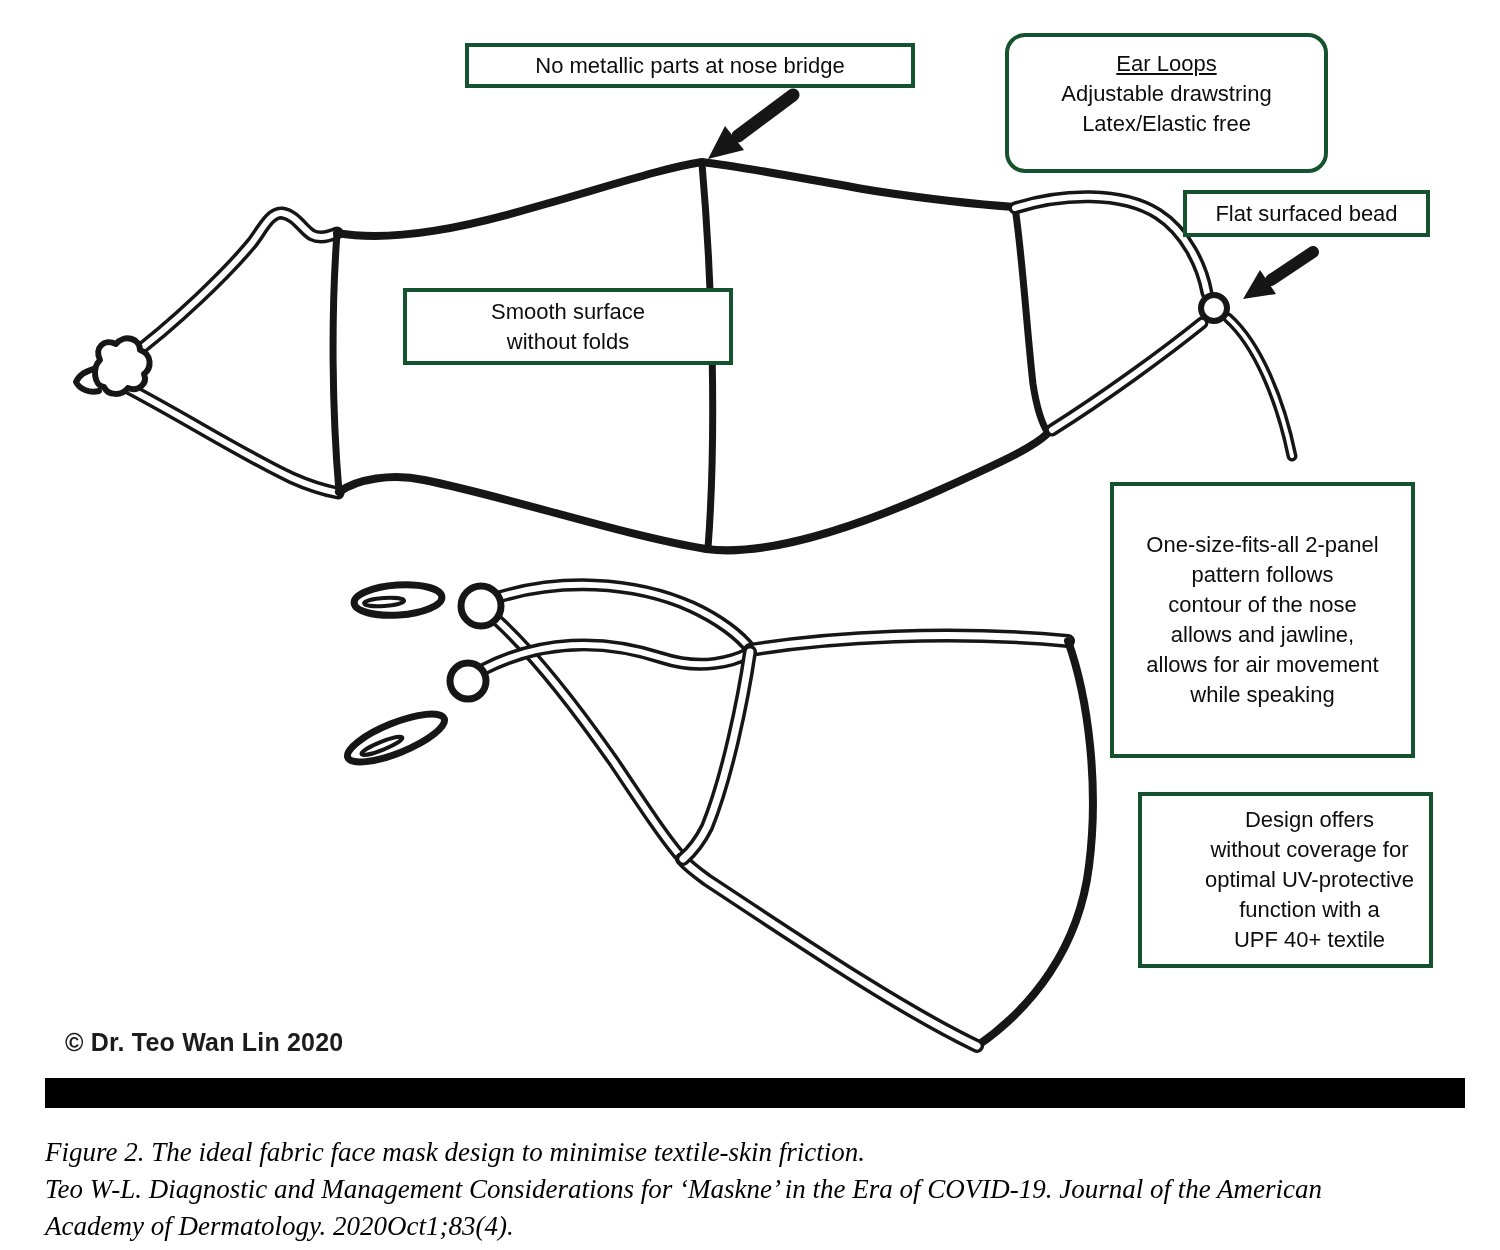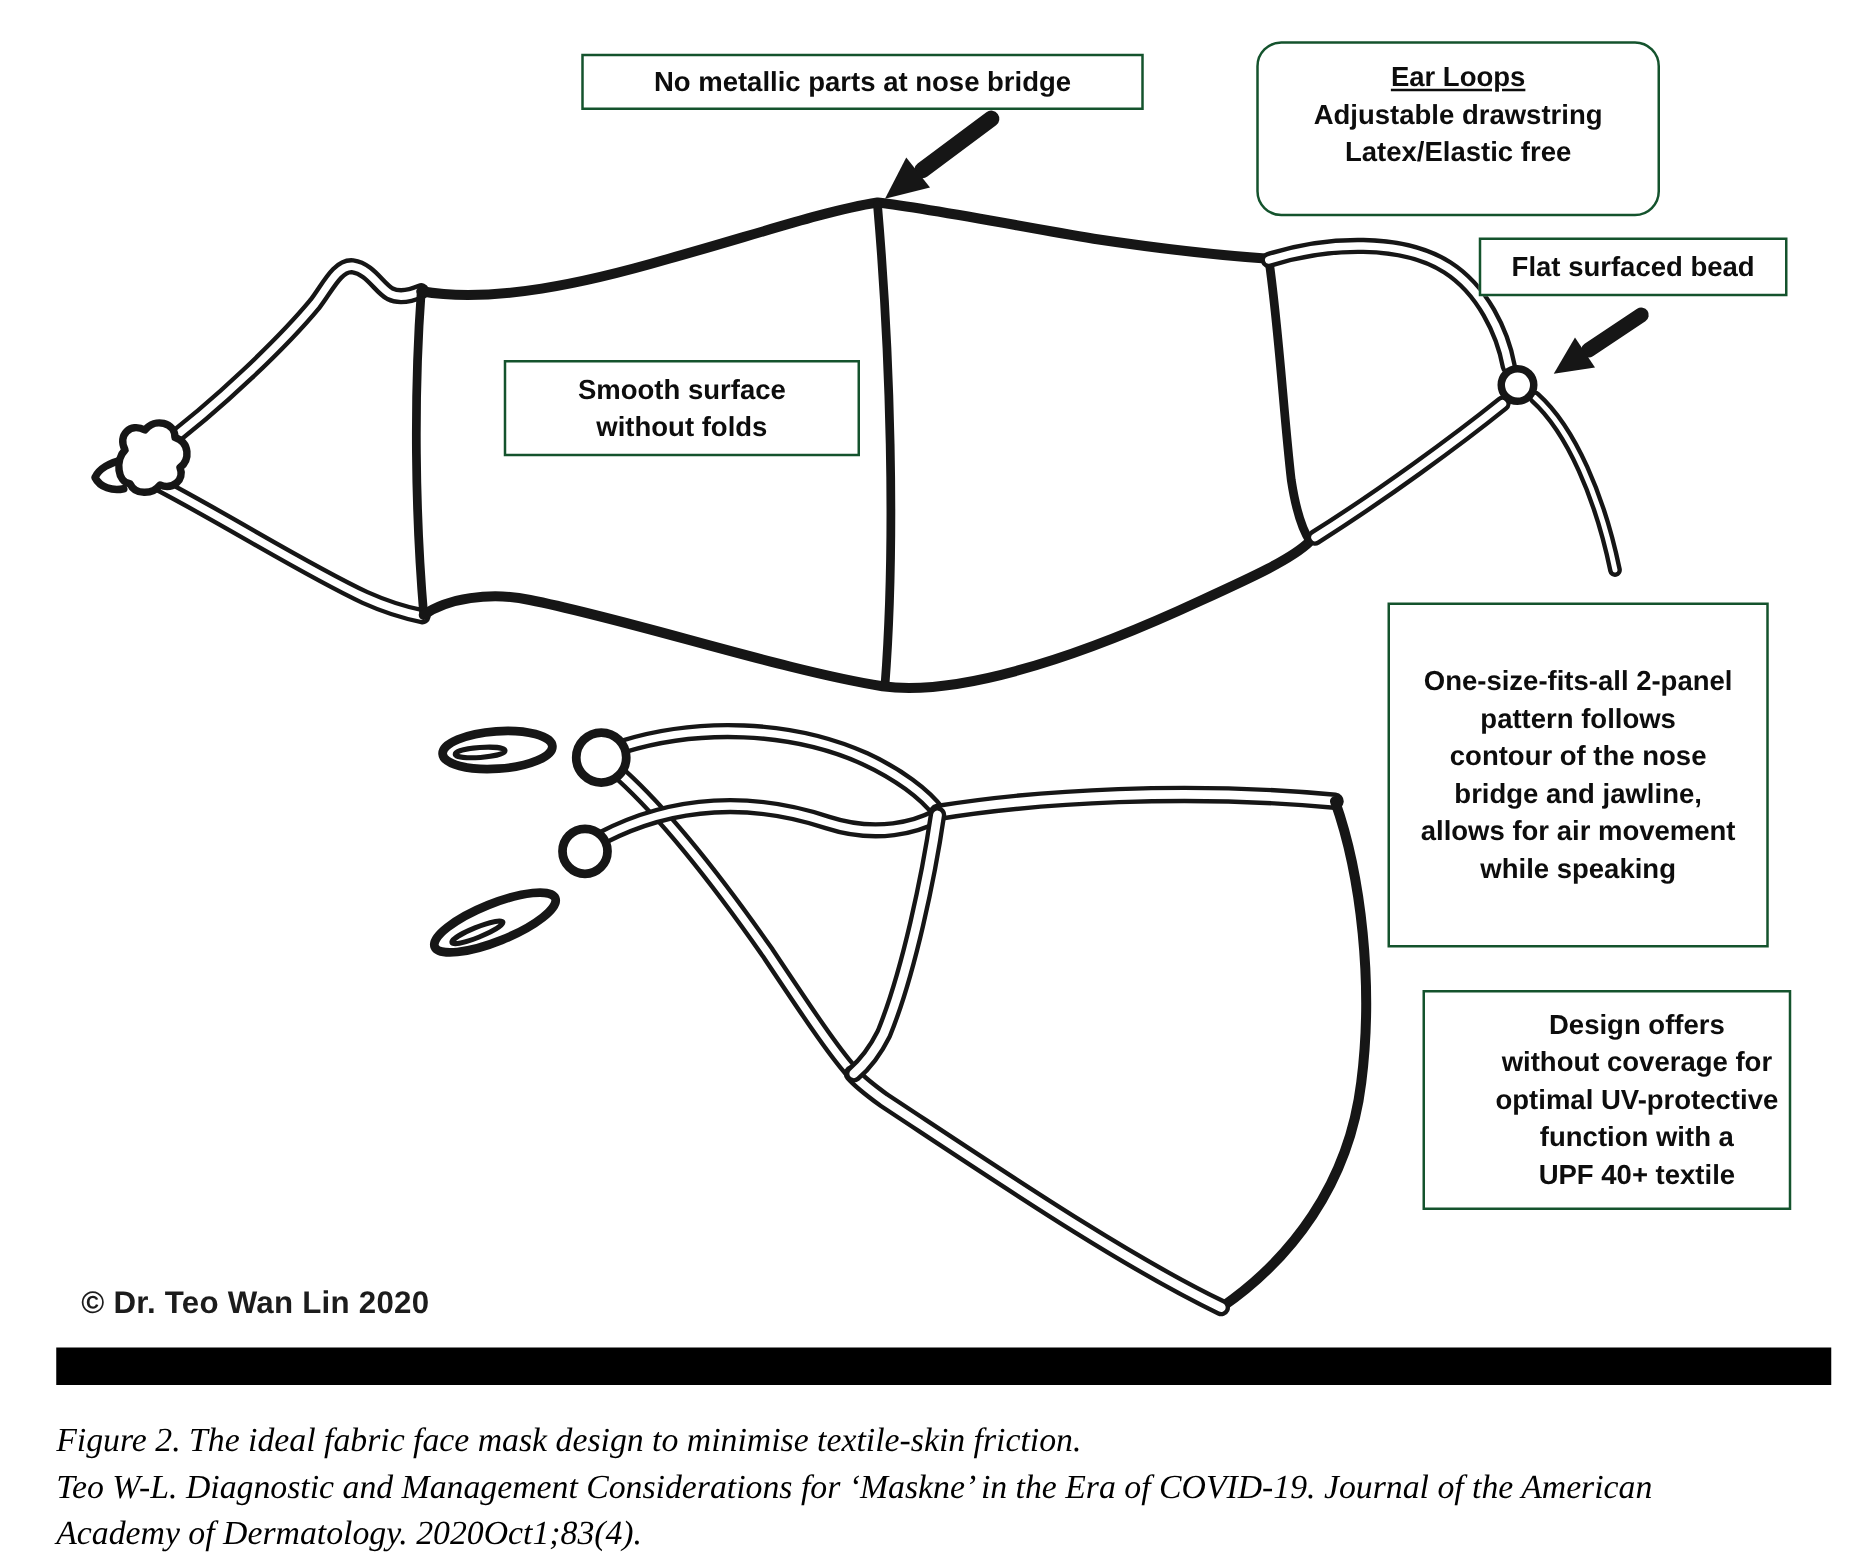--- a/index.html
+++ b/index.html
@@ -13,22 +13,22 @@
   .cord-b{fill:none;stroke:#161616;stroke-width:13;stroke-linecap:round;stroke-linejoin:round;}
   .cord-w{fill:none;stroke:#ffffff;stroke-width:6;stroke-linecap:round;stroke-linejoin:round;}
   .edge-b{fill:none;stroke:#161616;stroke-width:14;stroke-linecap:round;stroke-linejoin:round;}
   .edge-w{fill:none;stroke:#ffffff;stroke-width:7;stroke-linecap:round;stroke-linejoin:round;}
   .blob  {fill:#ffffff;stroke:#161616;stroke-width:6;stroke-linejoin:round;}
   .bead  {fill:#ffffff;stroke:#161616;stroke-width:7;}
   .arrow {fill:#161616;stroke:none;}
   .arrow-shaft{stroke:#161616;stroke-width:13;stroke-linecap:round;}
 
   
-  .label-box{position:absolute;background:#ffffff;border:2px solid #14532d;
-             color:#0d0d0d;font-weight:bold;font-size:22px;line-height:30px;
+  .label-box{position:absolute;background:#ffffff;border:4px solid #14532d;
+             color:#0d0d0d;font-weight:normal;font-size:22px;line-height:30px;
              text-align:center;box-sizing:border-box;
              display:flex;flex-direction:column;justify-content:center;align-items:center;}
   .label-box .ln{white-space:nowrap;}
   .top-align{justify-content:flex-start;padding-top:12px;border-radius:20px;}
   .underline{text-decoration:underline;}
 
   .copyright{position:absolute;left:65px;top:1028px;font-size:25px;color:#1c1c1c;
              font-weight:bold;letter-spacing:0.2px;}
   .black-bar{position:absolute;left:45px;top:1078px;width:1420px;height:30px;background:#000000;}
   .caption{position:absolute;left:45px;top:1134px;width:1430px;
@@ -132,30 +132,30 @@
   <div class="label-box top-align" style="left:1005px;top:33px;width:323px;height:140px;">
     <div class="ln underline">Ear Loops</div>
     <div class="ln">Adjustable drawstring</div>
     <div class="ln">Latex/Elastic free</div>
   </div>
 
   <div class="label-box" style="left:1183px;top:190px;width:247px;height:47px;text-align:center;">
     <div class="ln">Flat surfaced bead</div>
   </div>
 
-  <div class="label-box" style="left:403px;top:288px;width:285px;height:77px;">
+  <div class="label-box" style="left:403px;top:288px;width:330px;height:77px;">
     <div class="ln">Smooth surface</div>
     <div class="ln">without folds</div>
   </div>
 
   <div class="label-box" style="left:1110px;top:482px;width:305px;height:276px;">
     <div class="ln">One-size-fits-all 2-panel</div>
     <div class="ln">pattern follows</div>
     <div class="ln">contour of the nose</div>
-    <div class="ln">bridge and jawline,</div>
+    <div class="ln">allows and jawline,</div>
     <div class="ln">allows for air movement</div>
     <div class="ln">while speaking</div>
   </div>
 
   <div class="label-box" style="left:1138px;top:792px;width:295px;height:176px;padding-left:48px;">
     <div class="ln">Design offers</div>
     <div class="ln">without coverage for</div>
     <div class="ln">optimal UV-protective</div>
     <div class="ln">function with a</div>
     <div class="ln">UPF 40+ textile</div>

